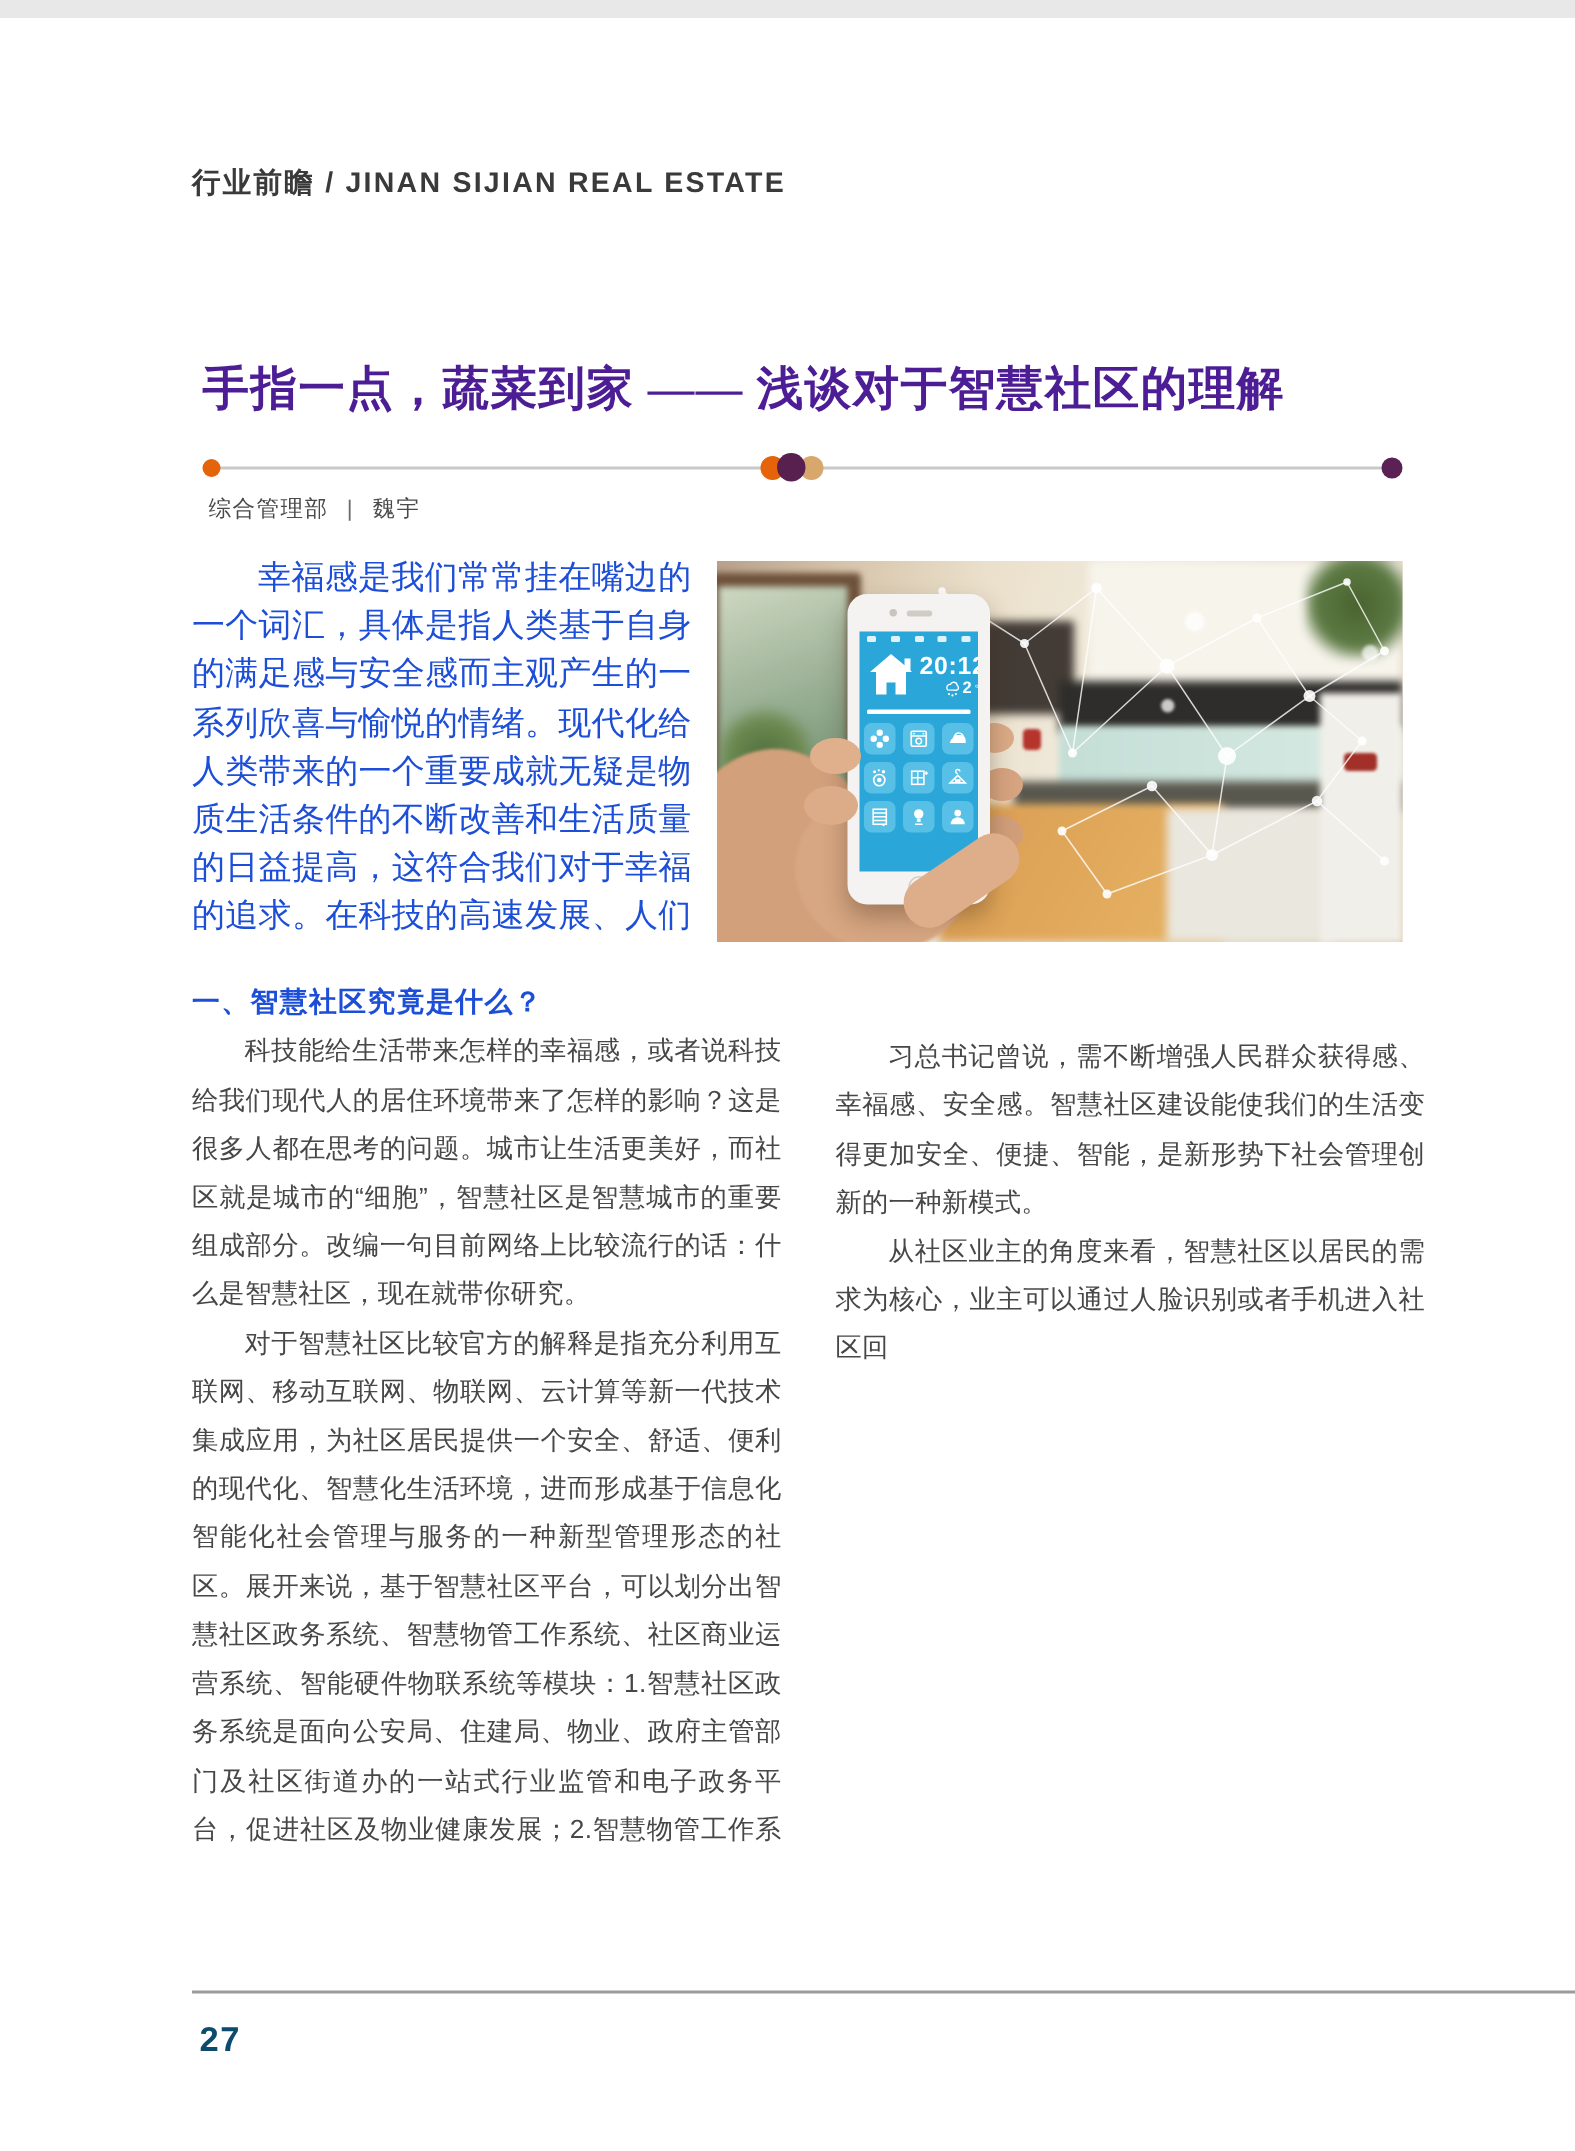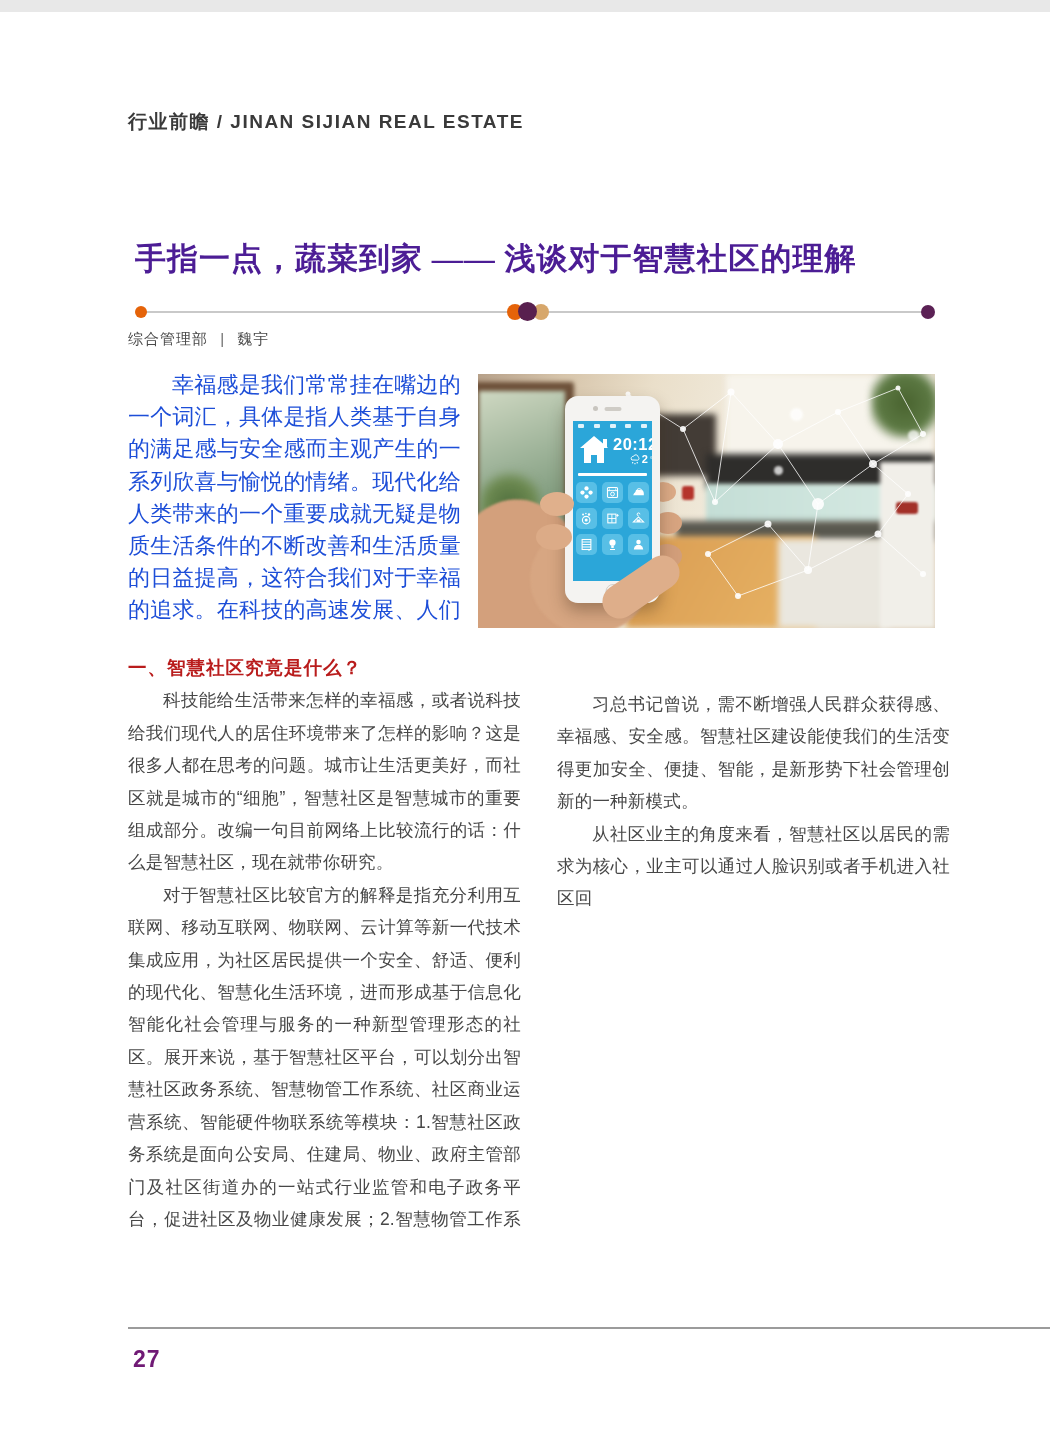--- a/index.html
+++ b/index.html
@@ -28,41 +28,41 @@
   }
   .deco .dot { position:absolute; border-radius:50%; }
   .dot-left  { left:0; top:4px; width:12px; height:12px; background:#e56309; }
   .dot-right { right:0; top:3px; width:14px; height:14px; background:#5b2155; }
   .cluster { position:absolute; left:372px; top:0; width:46px; height:20px; }
   .cluster .c { position:absolute; border-radius:50%; }
   .cluster .c1 { left:0;  top:2px; width:16px; height:16px; background:#e56309; }
   .cluster .c3 { left:26px; top:2px; width:16px; height:16px; background:#d7a76b; }
   .cluster .c2 { left:11px; top:0; width:19px; height:19px; background:#58204f; z-index:2; }
   
-  .byline { position:absolute; left:128px; top:318px; font-size:15px; color:#4a4a4a; letter-spacing:1px; }
+  .byline { position:absolute; left:139px; top:318px; font-size:15px; color:#4a4a4a; letter-spacing:1px; }
   .byline .sep { margin:0 7px; color:#6a6a6a; }
   
   .intro {
     position:absolute; left:128px; top:357px; width:333px; height:260px;
     font-size:22px; line-height:32.2px; color:#1d4ed8;
     text-align:justify; text-indent:2em; overflow:hidden; letter-spacing:.2px;
   }
   
   .cols {
     position:absolute; left:128px; top:640px; width:822px; height:590px;
     display:flex; gap:36px; overflow:hidden;
   }
   .col { width:393px; font-size:17.5px; line-height:32.4px; color:#474747; text-align:justify; letter-spacing:.2px; }
-  .col h2 { font-size:18.5px; line-height:32.4px; color:#b91c1c; font-weight:bold; letter-spacing:1px; }
+  .col h2 { font-size:18.5px; line-height:32.4px; color:#1d4ed8; font-weight:bold; letter-spacing:1px; }
   .col p.indent { text-indent:2em; }
   .col-left { height:588px; overflow:hidden; }
   .col-right { padding-top:36px; }
   
   .footer-line { position:absolute; left:128px; top:1315px; width:922px; height:2px; background:#9b9b9b; }
-  .page-num { position:absolute; left:133px; top:1334px; font-size:23px; font-weight:bold; color:#701a75; letter-spacing:1px; }
+  .page-num { position:absolute; left:133px; top:1334px; font-size:23px; font-weight:bold; color:#0c4a6e; letter-spacing:1px; }
 
   
   .photo {
     position:absolute; left:478px; top:362px; width:457px; height:254px;
     overflow:hidden; background:#e3d6c2;
   }
   .photo .layer { position:absolute; }
   .ph-base { inset:0; background:linear-gradient(105deg,#b6a089 0%,#d6c4aa 16%,#eadfca 34%,#f0e9da 52%,#e6dac6 72%,#d9c9b0 100%); }
   .ph-window { left:-8px; top:8px; width:104px; height:188px; background:#6e513a; border-radius:3px; padding:9px; filter:blur(2px); }
   .ph-window .pane { width:100%; height:100%; background:linear-gradient(160deg,#cfd8c2 0%,#9fb49a 40%,#7e9a7c 70%,#b9c6ae 100%); }

